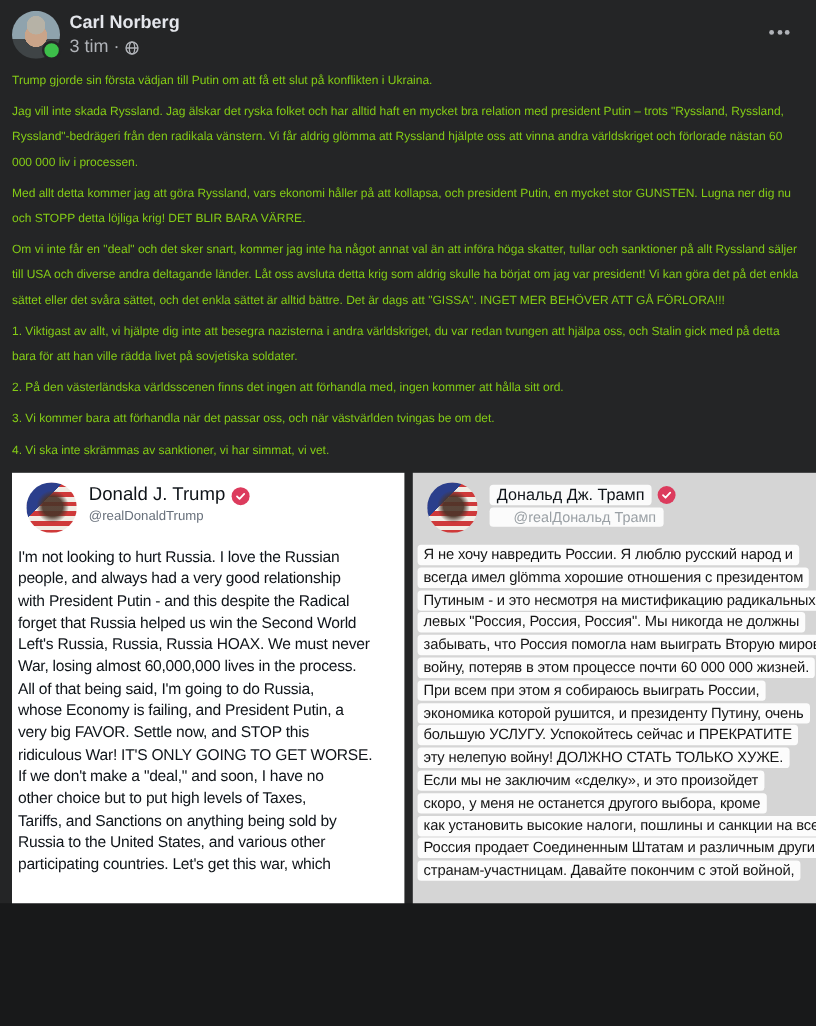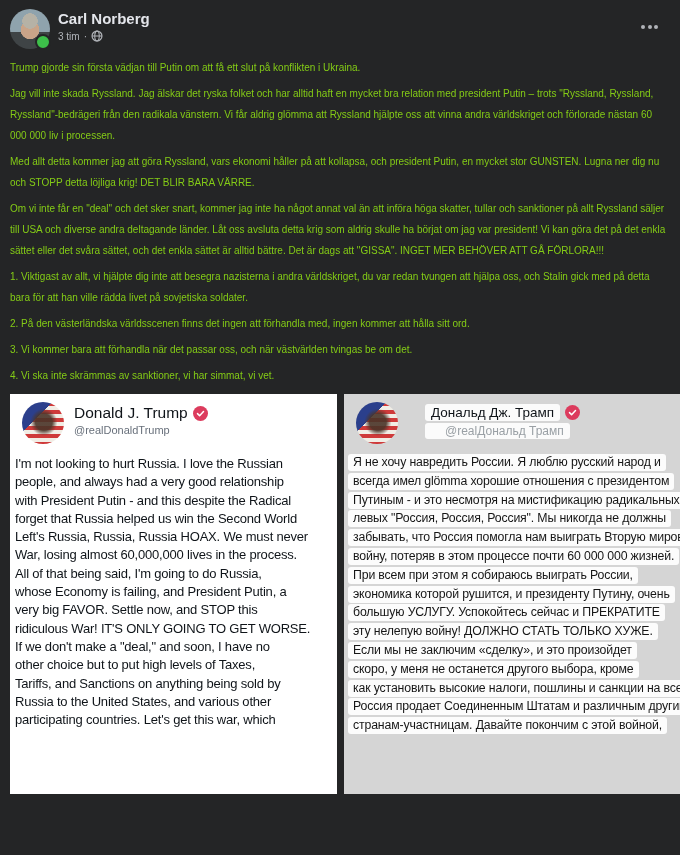--- a/index.html
+++ b/index.html
@@ -1,37 +1,37 @@
 <!DOCTYPE html>
 <html><head>
 <meta charset="utf-8">
 <style>
   html,body{margin:0;padding:0;background:#18191a;}
   .post{
-    position:relative;width:680px;height:855px;overflow:hidden;
+    position:relative;width:680px;height:753px;overflow:hidden;
     background:#242526;color:#e4e6eb;
     font-family:"Liberation Sans","DejaVu Sans",sans-serif;
   }
   
   .hdr{display:flex;align-items:flex-start;padding:9px 16px 4px 10px;}
   .avatar-wrap{position:relative;width:40px;height:40px;flex:0 0 40px;cursor:pointer;}
   .avatar{
     width:40px;height:40px;border-radius:50%;
     background:
       radial-gradient(circle at 50% 30%, #b6b2a6 0 22%, rgba(0,0,0,0) 23%),
       radial-gradient(circle at 50% 52%, #c9a489 0 32%, rgba(0,0,0,0) 33%),
       linear-gradient(180deg,#8fa3ad 0 58%,#3f4446 58% 100%);
   }
   .online-dot{
     position:absolute;right:-1px;bottom:-1px;width:12px;height:12px;border-radius:50%;
     background:#3dbf4a;border:2px solid #242526;
   }
   .hmeta{margin-left:8px;flex:1;}
   .author{font-size:15px;font-weight:700;color:#e4e6eb;line-height:19px;cursor:pointer;}
-  .subrow{display:flex;align-items:center;gap:4px;margin-top:2px;color:#b0b3b8;font-size:10px;}
+  .subrow{display:flex;align-items:center;gap:4px;margin-top:2px;color:#b0b3b8;font-size:15px;}
   .globe{width:12px;height:12px;display:inline-block;}
   .menu-btn{display:flex;gap:2.5px;align-items:center;padding:10px 6px;cursor:pointer;margin-top:6px;}
   .menu-btn i{width:4px;height:4px;border-radius:50%;background:#b0b3b8;display:block;}
   
   .body-text{padding:4px 10px 0 10px;font-size:10px;line-height:21px;color:#84cc16;}
   .body-text p{margin:0 0 5px 0;}
   
   .attach{display:flex;gap:7px;padding-left:10px;margin-top:8px;height:400px;}
   .tweet{overflow:hidden;cursor:pointer;}
   .tweet.en{flex:0 0 327px;background:#ffffff;color:#0f1419;}
@@ -53,21 +53,21 @@
   }
   .vbadge svg{width:9px;height:9px;}
   .t-handle{font-size:11px;color:#68707b;margin-top:2px;white-space:nowrap;}
   .t-body{padding:9px 4px 0 5px;}
   .t-body .ln{
     font-size:13px;letter-spacing:-0.2px;line-height:18.3px;
     white-space:nowrap;color:#0f1419;
   }
   
   .ru .t-name,.ru .t-handle{
-    background:rgba(255,255,255,.9);border-radius:3px;padding:1px 6px;display:inline-block;margin-left:17px;
+    background:rgba(255,255,255,.9);border-radius:3px;padding:1px 6px;display:inline-block;
   }
   .ru .t-name{font-size:13.5px;}
   .ru .t-handle{font-size:12px;color:#9aa0a5;padding-left:20px;}
   .ru .t-body{padding:8px 3px 0 4px;}
   .ru .t-body .lnwrap{height:18.8px;}
   .ru .t-body .pill{
     display:inline-block;background:#fcfcfc;border-radius:3px;
     padding:1px 5px;font-size:12.3px;letter-spacing:-0.15px;line-height:15px;
     color:#161616;white-space:nowrap;max-width:100%;overflow:hidden;
   }

